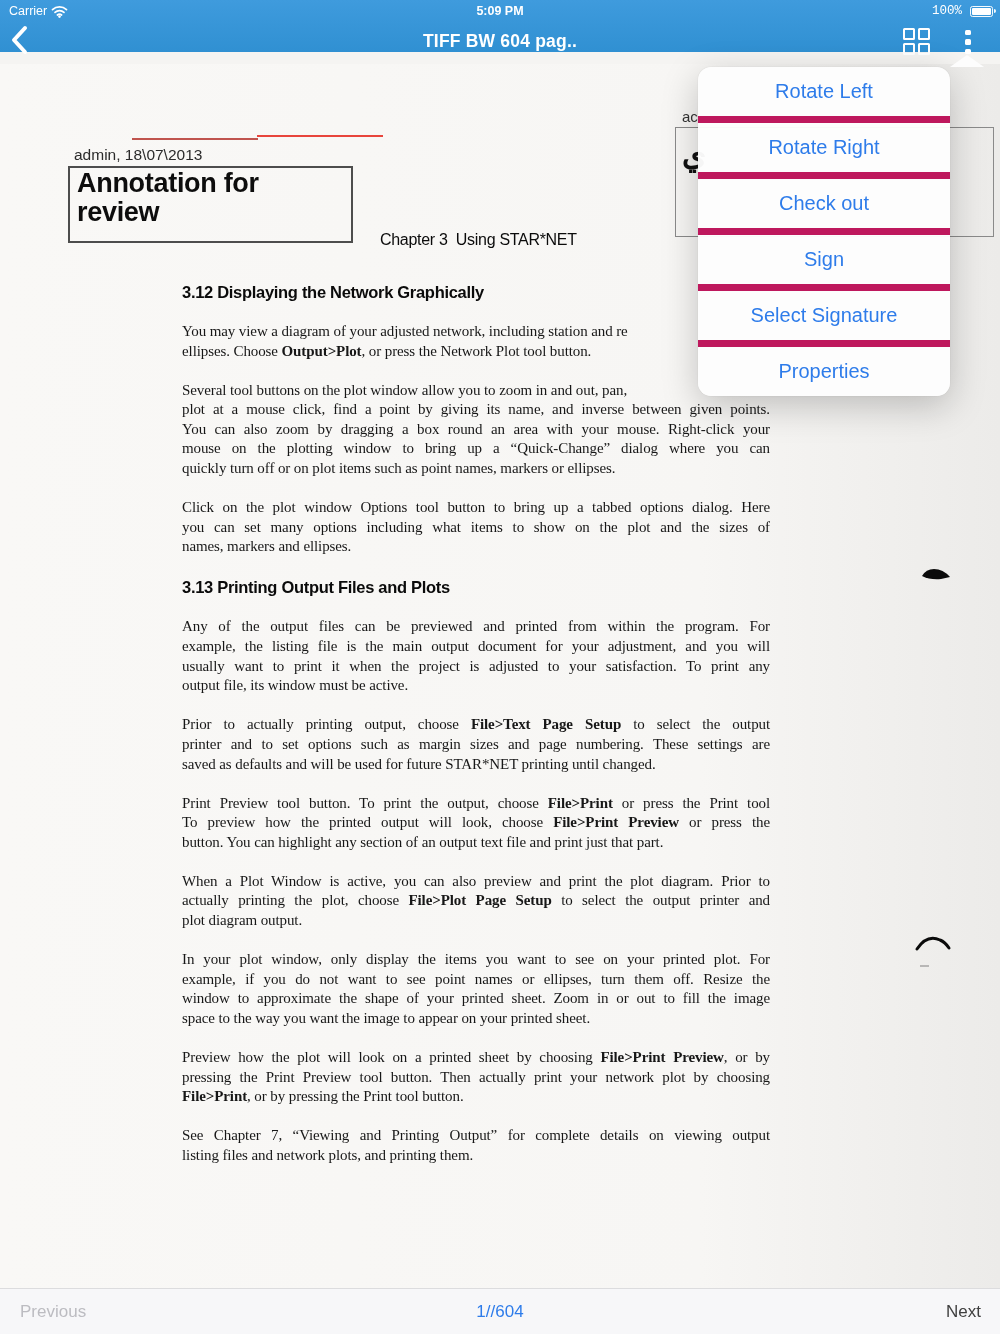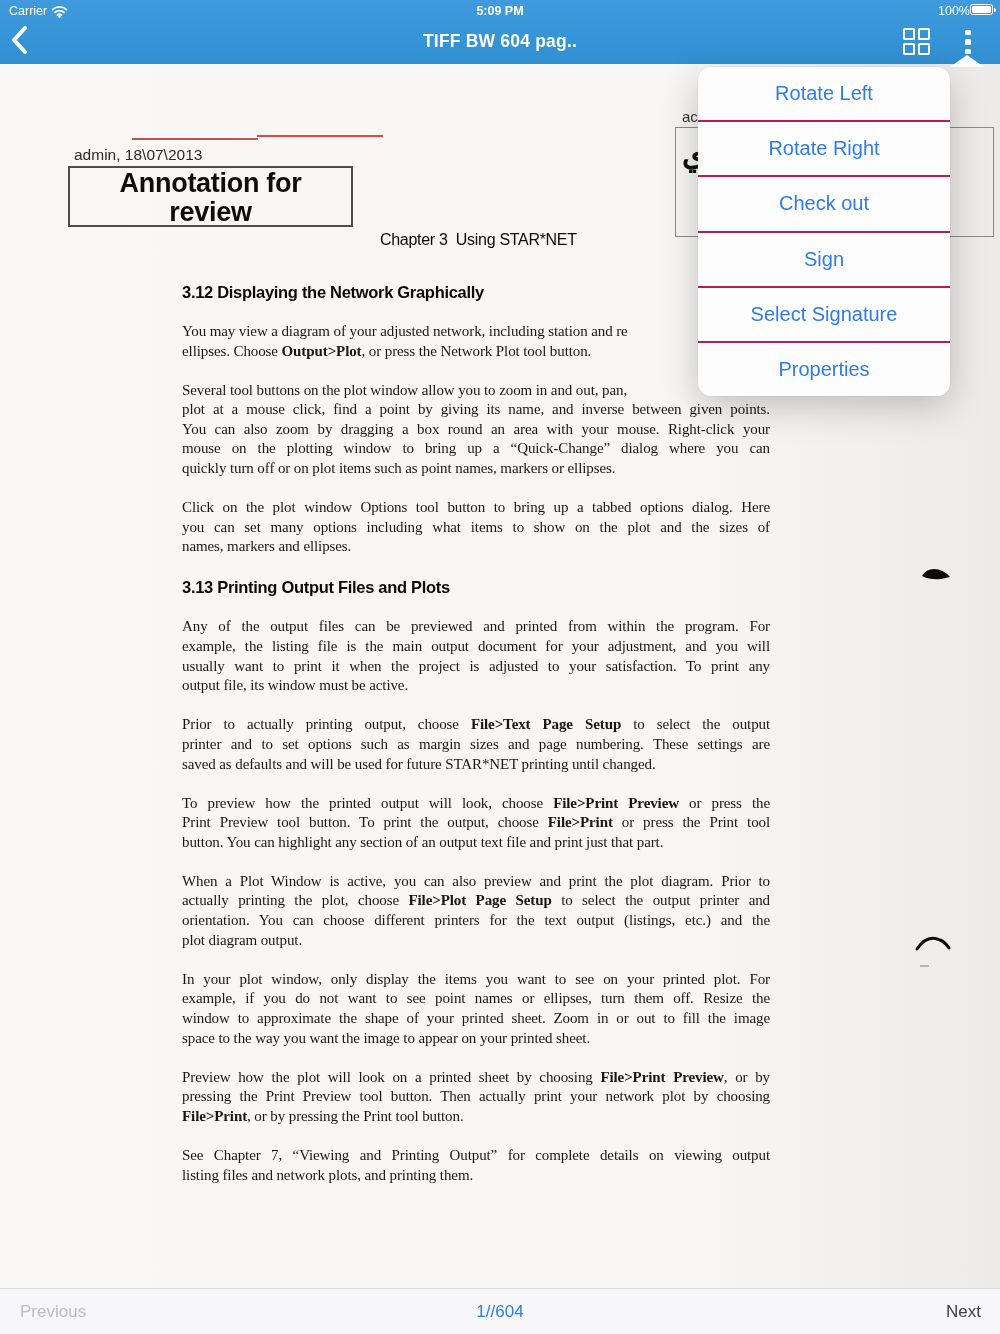--- a/index.html
+++ b/index.html
@@ -1,45 +1,45 @@
 <!DOCTYPE html>
 <html><head>
 <meta charset="utf-8">
 <style>
   html,body{margin:0;padding:0;background:#fff;}
   *{box-sizing:border-box;}
   .screen{position:relative;width:1000px;height:1334px;overflow:hidden;
     font-family:"Liberation Sans",sans-serif;background:#f5f4f2;}
 
   
-  .header{position:absolute;left:0;top:0;width:1000px;height:64px;z-index:40;
+  .header{position:absolute;left:0;top:0;width:1000px;height:52px;z-index:40;
     background:linear-gradient(180deg,#3f9bdd 0%,#3896d8 45%,#3090d2 100%);color:#fff;}
   .statusbar{position:absolute;left:0;top:3px;width:100%;height:17px;font-size:12.5px;}
   .carrier{position:absolute;left:9px;top:1px;display:flex;align-items:center;gap:4px;}
   .time{position:absolute;left:0;top:1px;width:100%;text-align:center;font-weight:700;}
-  .batt-wrap{position:absolute;right:7px;top:1px;display:flex;align-items:flex-start;gap:0;}
+  .batt-wrap{position:absolute;right:7px;top:1px;display:flex;align-items:center;gap:8px;font-family:Liberation Mono, monospace;}
   .batt{position:relative;width:23px;height:11px;border:1px solid rgba(255,255,255,.95);border-radius:2.5px;}
   .batt .fill{position:absolute;left:1px;top:1px;bottom:1px;right:1px;background:#fff;border-radius:1px;}
   .batt:after{content:"";position:absolute;right:-4px;top:2.5px;width:2.5px;height:4px;background:rgba(255,255,255,.95);border-radius:0 2px 2px 0;}
   .back-btn{position:absolute;left:8px;top:23px;width:30px;height:36px;cursor:pointer;}
   .nav-title{position:absolute;left:200px;right:200px;top:31px;text-align:center;font-size:17.5px;font-weight:700;letter-spacing:.2px;}
   .grid-btn{position:absolute;left:903px;top:28px;width:28px;height:28px;display:grid;grid-template-columns:12px 12px;grid-template-rows:12px 12px;gap:3px;cursor:pointer;}
   .grid-btn span{width:12px;height:12px;border:2px solid #fff;border-radius:1.5px;}
   .dots-btn{position:absolute;left:956px;top:27px;width:24px;height:30px;display:flex;flex-direction:column;align-items:center;justify-content:center;gap:4px;cursor:pointer;}
   .dots-btn span{width:5.5px;height:5.5px;background:#fff;border-radius:1.5px;}
 
   
   .page{position:absolute;left:0;top:64px;width:1000px;height:1224px;
     background:linear-gradient(90deg,#f9f8f6 0%,#f7f6f4 70%,#ecebe9 100%);color:#161616;}
   .redline{position:absolute;height:2px;}
   .redline.a{left:132px;top:74px;width:126px;background:#c0544e;}
   .redline.b{left:257px;top:71px;width:126px;background:#e8453c;}
   .stamp{position:absolute;left:74px;top:82px;font-size:15.5px;color:#2b2b2b;}
-  .ann-box{position:absolute;left:68px;top:102px;width:285px;height:61px;border:2px solid #4d4d4d;
-    padding:1px 7px;font-weight:700;font-size:27px;line-height:29px;color:#0d0d0d;letter-spacing:-.3px;text-align:center;}
+  .ann-box{position:absolute;left:68px;top:102px;width:285px;height:77px;border:2px solid #4d4d4d;
+    padding:1px 7px;font-weight:700;font-size:27px;line-height:29px;color:#0d0d0d;letter-spacing:-.3px;}
   .tr-frag{position:absolute;left:682px;top:44px;font-size:15px;color:#333;}
   .tr-box{position:absolute;left:675px;top:63px;width:319px;height:110px;border:1px solid #8a8a8a;}
   .tr-glyph{position:absolute;left:6px;top:8px;font-family:"Liberation Serif",serif;font-weight:700;font-size:31px;color:#111;}
   .chapter{position:absolute;left:380px;top:167px;font-weight:400;font-size:16px;letter-spacing:-.3px;color:#0b0b0b;}
 
   .textcol{position:absolute;left:182px;top:217px;width:588px;}
   .sec-heading{font-weight:700;font-size:16.5px;line-height:22px;letter-spacing:-.3px;color:#0b0b0b;margin:0 0 19px;}
   .textcol .sec-heading:not(:first-child){margin-top:8px;}
   .para{margin:0 0 19.5px;font-family:"Liberation Serif",serif;font-size:15px;letter-spacing:-.1px;color:#171717;}
   .para .line{display:block;line-height:19.6px;white-space:nowrap;text-align:justify;text-align-last:justify;}
@@ -52,21 +52,21 @@
   
   .popup{position:absolute;left:698px;top:67px;width:252px;height:329px;z-index:50;
     background:rgba(253,253,253,.97);border-radius:13px;
     box-shadow:0 10px 36px rgba(0,0,0,.22),0 0 1px rgba(0,0,0,.2);
     display:flex;flex-direction:column;overflow:visible;}
   .popup .arrow{position:absolute;left:252px;top:-12px;width:0;height:0;
     border-left:17px solid transparent;border-right:17px solid transparent;
     border-bottom:12px solid rgba(253,253,253,.99);}
   .menu-item{flex:1;display:flex;align-items:center;justify-content:center;
     font-size:20px;color:#2e7cea;cursor:pointer;}
-  .menu-item + .menu-item{border-top:2px solid #be185d;}
+  .menu-item + .menu-item{border-top:7px solid #be185d;}
   .menu-item:first-child{border-radius:13px 13px 0 0;}
   .menu-item:last-child{border-radius:0 0 13px 13px;}
 
   
   .footer{position:absolute;left:0;top:1288px;width:1000px;height:60px;z-index:30;
     background:#f7f7f9;border-top:1px solid #dcdcde;font-size:17px;}
   .footer .prev{position:absolute;left:20px;top:13px;color:#bcbcc1;cursor:pointer;}
   .footer .pageind{position:absolute;left:0;top:13px;width:100%;text-align:center;color:#2e7cea;cursor:pointer;}
   .footer .next{position:absolute;right:19px;top:13px;color:#404040;cursor:pointer;}
 </style>
@@ -154,28 +154,27 @@
           <span class="line"><span>example, the listing file is the main output document for your adjustment, and you will</span></span>
           <span class="line"><span>usually want to print it when the project is adjusted to your satisfaction. To print any</span></span>
           <span class="line"><span>output file, its window must be active.</span></span>
         </div>
         <div class="para">
           <span class="line"><span>Prior to actually printing output, choose </span><b>File&gt;Text Page Setup</b><span> to select the output</span></span>
           <span class="line"><span>printer and to set options such as margin sizes and page numbering. These settings are</span></span>
           <span class="line"><span>saved as defaults and will be used for future STAR*NET printing until changed.</span></span>
         </div>
         <div class="para">
+          <span class="line"><span>Print Preview tool button. To print the output, choose </span><b>File&gt;Print</b><span> or press the Print tool</span></span>
           <span class="line"><span>To preview how the printed output will look, choose </span><b>File&gt;Print Preview</b><span> or press the</span></span>
-          <span class="line"><span>Print Preview tool button. To print the output, choose </span><b>File&gt;Print</b><span> or press the Print tool</span></span>
           <span class="line"><span>button. You can highlight any section of an output text file and print just that part.</span></span>
         </div>
         <div class="para">
           <span class="line"><span>When a Plot Window is active, you can also preview and print the plot diagram. Prior to</span></span>
           <span class="line"><span>actually printing the plot, choose </span><b>File&gt;Plot Page Setup</b><span> to select the output printer and</span></span>
-          <span class="line"><span>orientation. You can choose different printers for the text output (listings, etc.) and the</span></span>
           <span class="line"><span>plot diagram output.</span></span>
         </div>
         <div class="para">
           <span class="line"><span>In your plot window, only display the items you want to see on your printed plot. For</span></span>
           <span class="line"><span>example, if you do not want to see point names or ellipses, turn them off. Resize the</span></span>
           <span class="line"><span>window to approximate the shape of your printed sheet. Zoom in or out to fill the image</span></span>
           <span class="line"><span>space to the way you want the image to appear on your printed sheet.</span></span>
         </div>
         <div class="para">
           <span class="line"><span>Preview how the plot will look on a printed sheet by choosing </span><b>File&gt;Print Preview</b><span>, or by</span></span>

